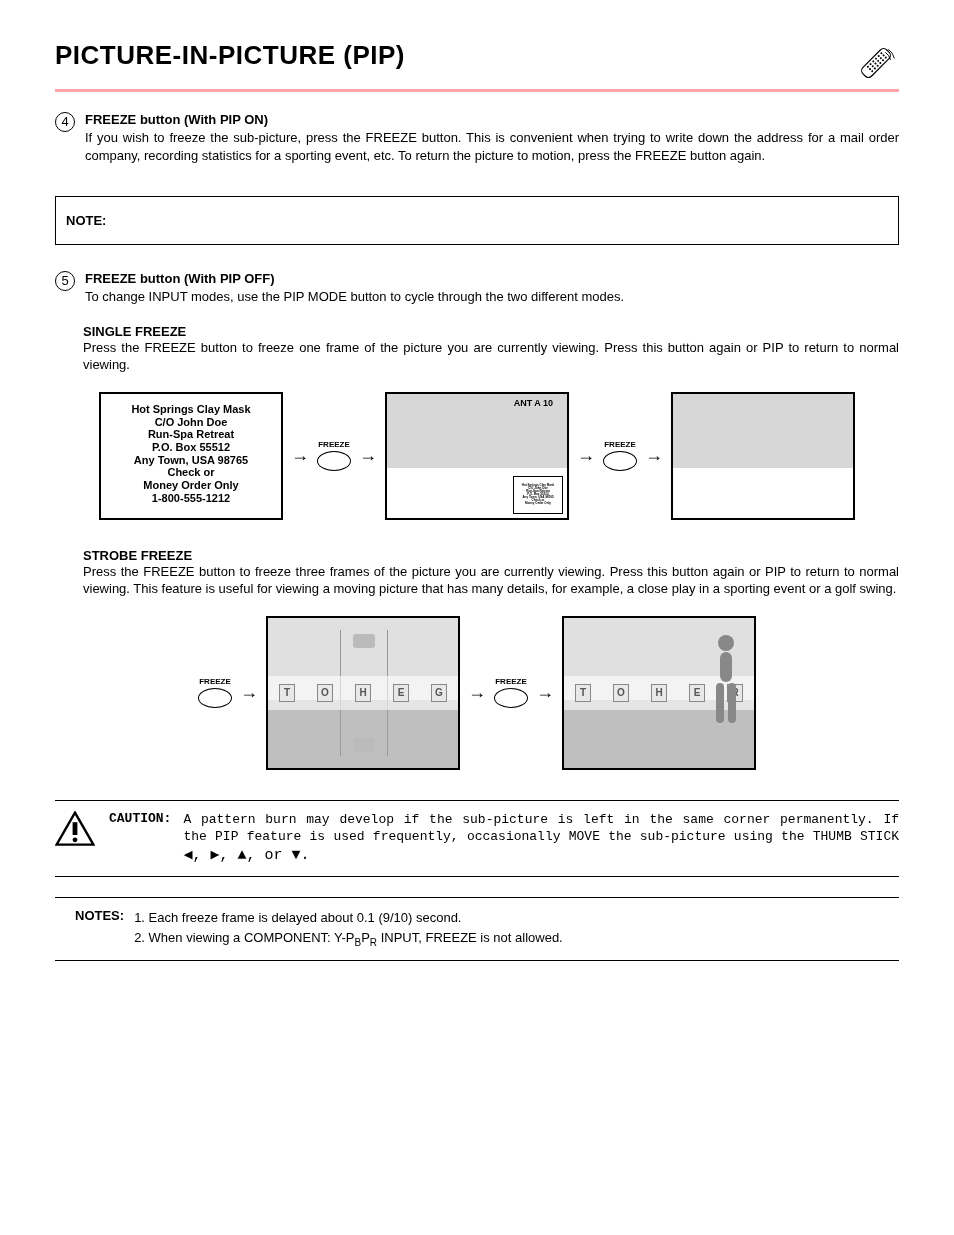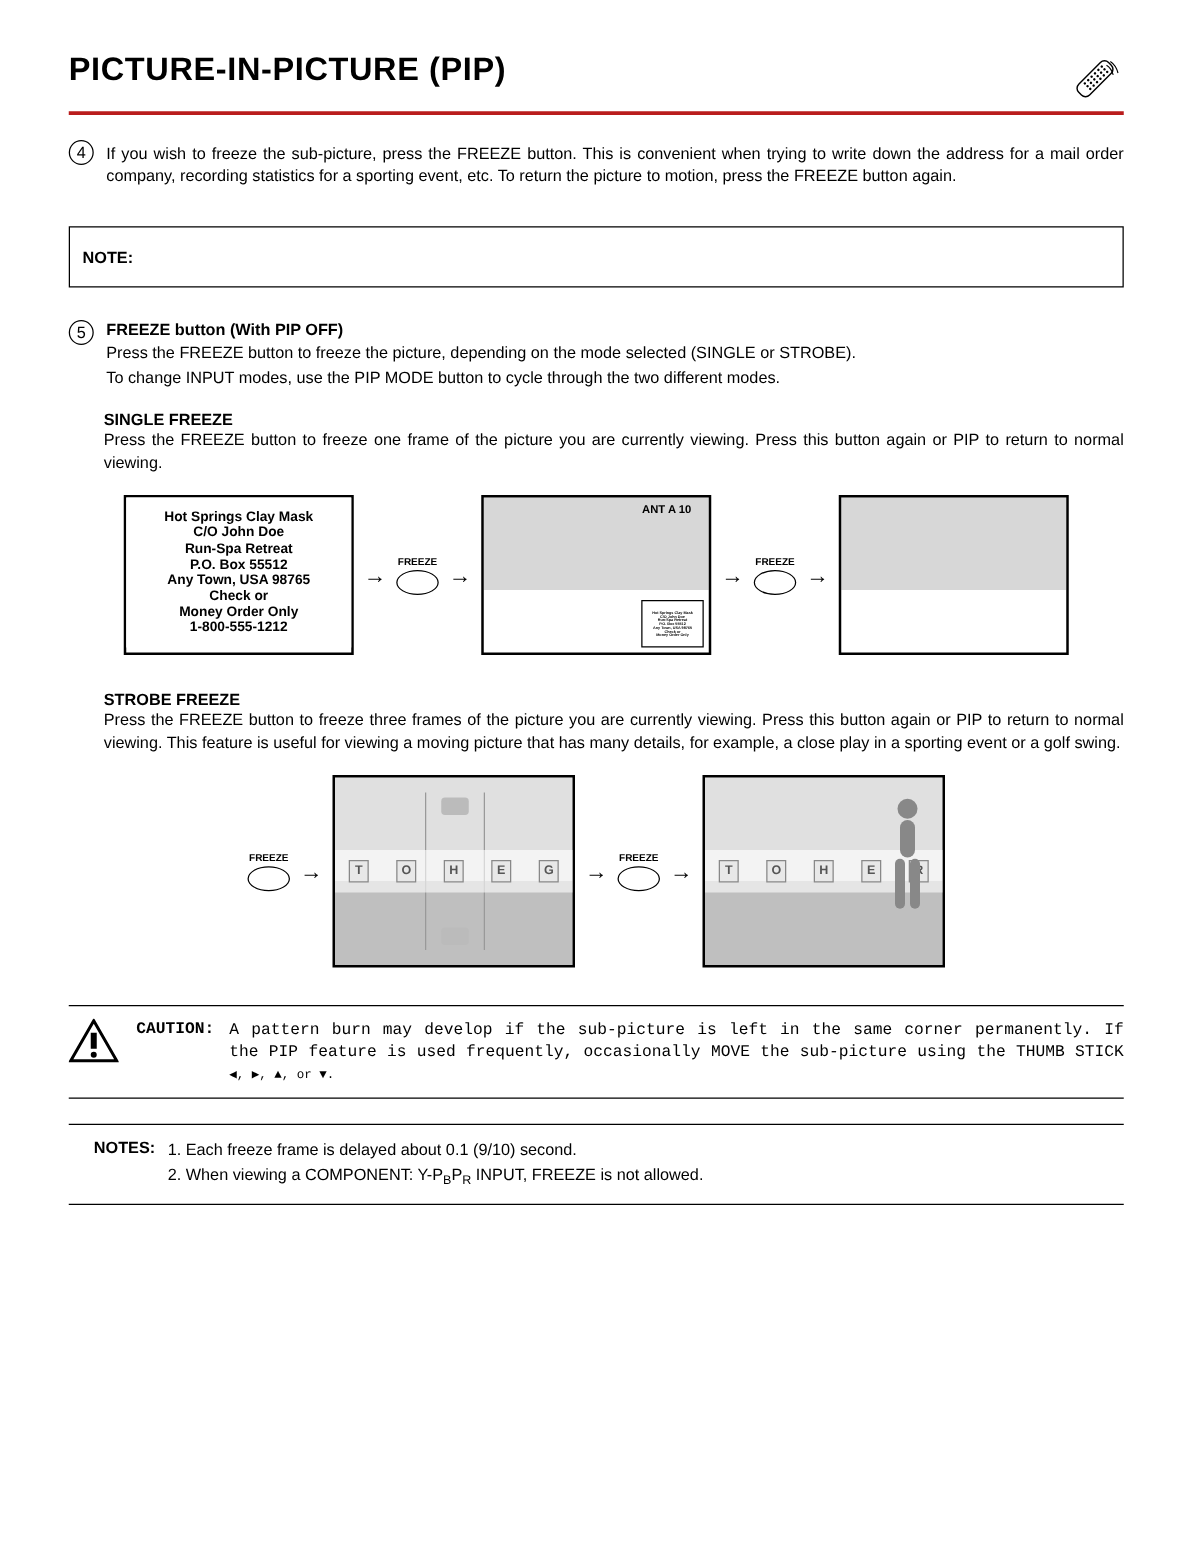--- a/index.html
+++ b/index.html
@@ -8,21 +8,21 @@
     margin: 0;
     padding: 40px 55px;
     color: #000;
     width: 954px;
     box-sizing: border-box;
   }
   .header-row {
     display: flex;
     justify-content: space-between;
     align-items: flex-start;
-    border-bottom: 3px solid #b91c1c;
+    border-bottom: 3px solid #fca5a5;
     margin-bottom: 20px;
     text-align: right;
   }
   .page-title {
     font-weight: bold;
     font-size: 26px;
     letter-spacing: 0.5px;
     margin: 0 0 4px 0;
   }
   .section {
@@ -204,21 +204,21 @@
   .notes-box {
     border: 1.5px solid #000;
     border-left:none; border-right:none;
     padding: 10px 0;
     margin-top: 20px;
     display: flex;
   }
   .notes-label { font-weight: bold; margin: 0 10px 0 20px; }
   .notes-list { line-height: 1.55; }
   .sub-sup { font-size: 10px; vertical-align: sub; }
-  .tri { font-size: 10px; }
+  .tri { font-size: 15px; }
   .remote-icon svg { width: 46px; height: 46px; }
 </style>
 </head>
 <body>
 
 <div class="header-row">
   <h1 class="page-title">PICTURE-IN-PICTURE (PIP)</h1>
   <span class="remote-icon">
     <svg viewBox="0 0 60 60">
       <g transform="rotate(45 30 30)">
@@ -244,33 +244,33 @@
       </g>
       <path d="M46 12 Q52 16 54 24" fill="none" stroke="#000" stroke-width="1.2"></path>
       <path d="M42 16 Q47 19 49 26" fill="none" stroke="#000" stroke-width="1.2"></path>
     </svg>
   </span>
 </div>
 
 <div class="section step-row">
   <span class="circled-num">4</span>
   <div class="step-body">
+    <div class="step-heading">FREEZE button (With PIP ON)</div>
     <div class="step-text">If you wish to freeze the sub-picture, press the FREEZE button. This is convenient when trying to write down the address for a mail order company, recording statistics for a sporting event, etc.  To return the picture to motion, press the FREEZE button again.</div>
   </div>
 </div>
 
 <div class="note-box">
   <span class="note-label">NOTE:</span>
 </div>
 
 <div class="section step-row" style="margin-top:26px;">
   <span class="circled-num">5</span>
   <div class="step-body">
     <div class="step-heading">FREEZE button (With PIP OFF)</div>
-    <div class="step-text">Press the FREEZE button to freeze the picture, depending on the mode selected (SINGLE or STROBE).</div>
     <div class="step-text">To change INPUT modes, use the PIP MODE button to cycle through the two different modes.</div>
   </div>
 </div>
 
 <div class="sub-heading">SINGLE FREEZE</div>
 <div class="sub-text">Press the FREEZE button to freeze one frame of the picture you are currently viewing.  Press this button again or PIP to return to normal viewing.</div>
 
 <div class="figure-row">
   <div class="tv-box" style="background:#fff;">
     <div class="tv-inner-text" style="font-size:11px;">

